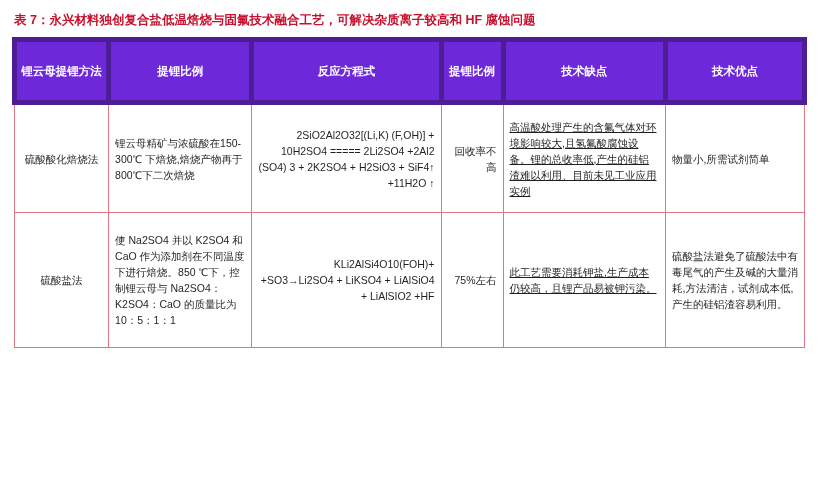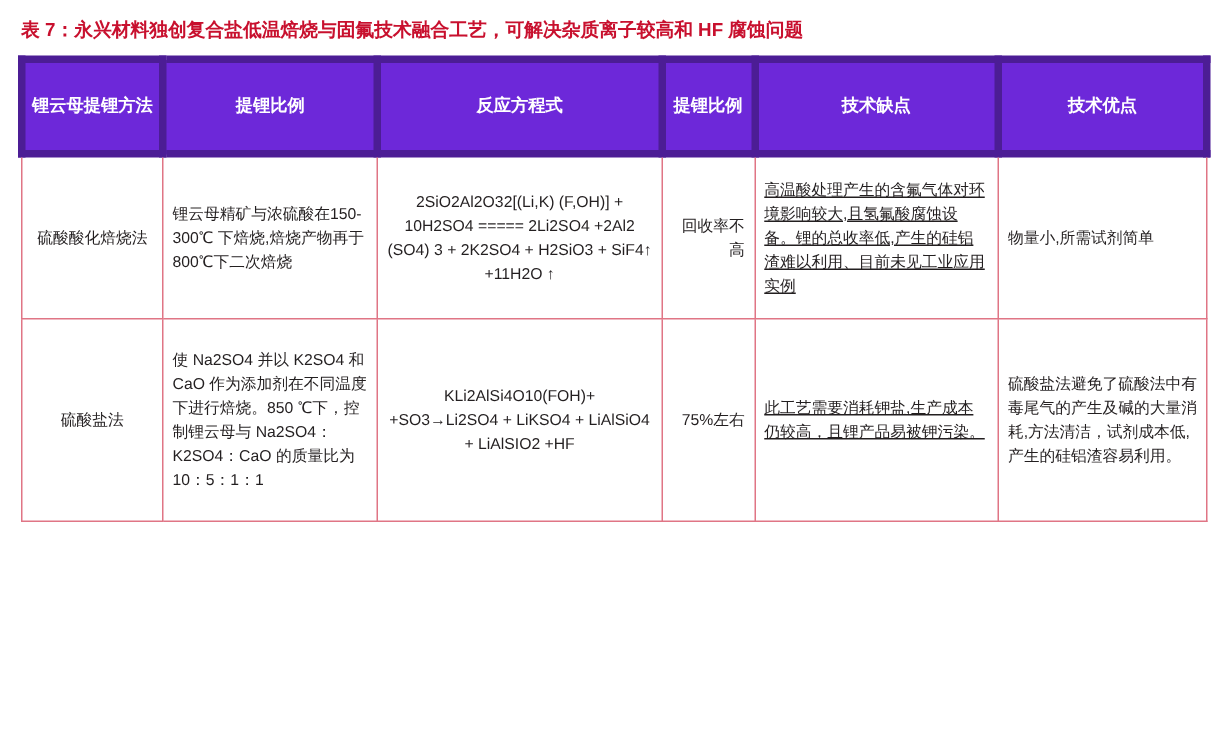--- a/index.html
+++ b/index.html
@@ -55,21 +55,21 @@
     padding: 6px 6px;
     line-height: 16px;
   }
   td.c-method {
     text-align: center;
   }
   td.c-cond {
     text-align: left;
   }
   td.c-eq {
-    text-align: center;
+    text-align: right;
   }
   td.c-ratio {
     text-align: right;
   }
   td.c-dis {
     text-align: left;
     text-decoration: underline;
   }
   td.c-adv {
     text-align: left;

